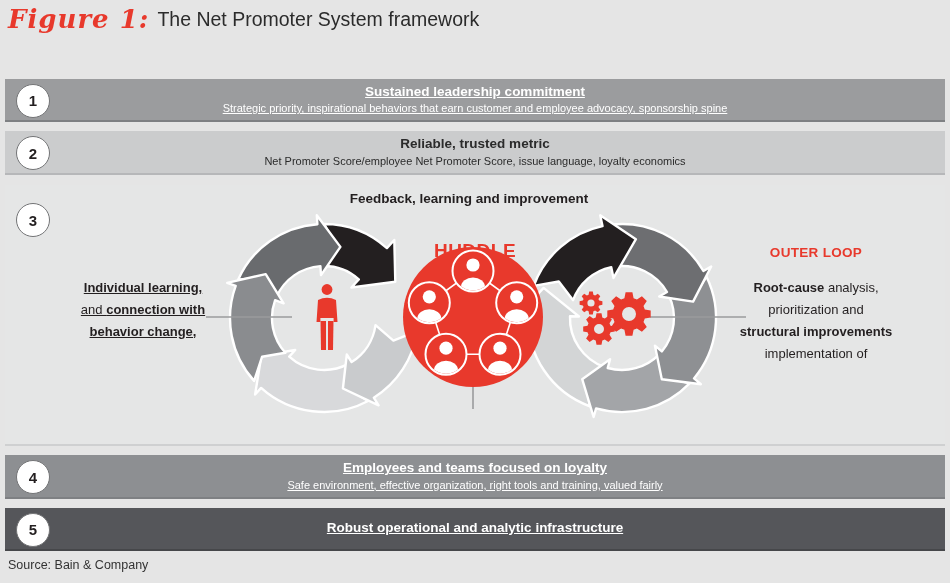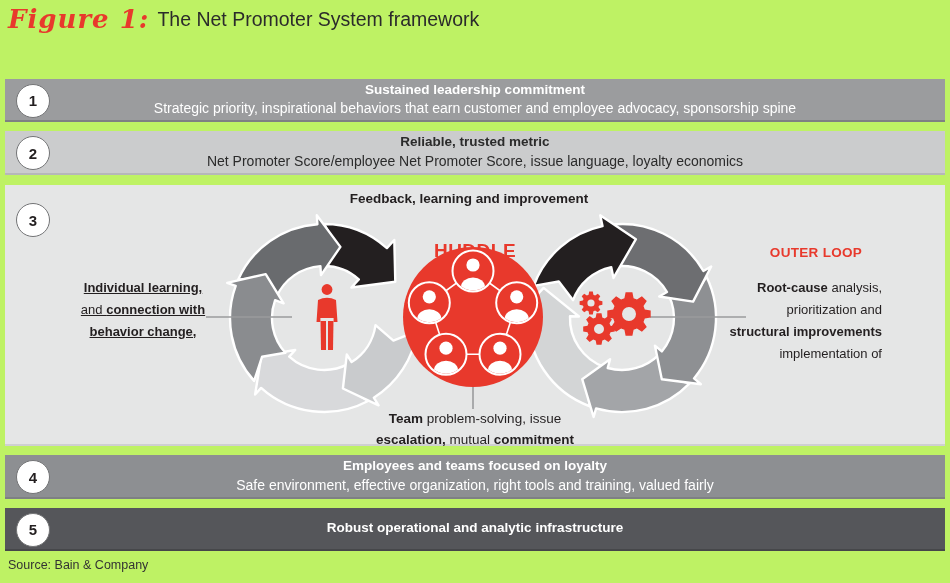--- a/index.html
+++ b/index.html
@@ -1,50 +1,50 @@
 <!DOCTYPE html>
 <html><head>
 <meta charset="utf-8">
 <style>
   html,body{margin:0;padding:0;background:#fff;}
-  .page{position:relative;width:950px;height:583px;background:#bef264;overflow:hidden;
+  .page{position:relative;width:950px;height:583px;background:#e5e5e5;overflow:hidden;
         font-family:"Liberation Sans",sans-serif;}
   .fig-title{position:absolute;left:8px;top:4px;white-space:nowrap;}
   .fig-label{font-family:"DejaVu Serif",serif;font-style:italic;font-weight:700;
              font-size:26px;color:#e8392c;letter-spacing:1px;}
   .fig-text{font-size:19.5px;color:#2b2b2b;padding-left:8px;vertical-align:2px;}
   .band{position:absolute;left:5px;width:940px;box-sizing:border-box;
         display:flex;align-items:center;justify-content:center;}
   .band1{top:79px;height:43px;border-bottom:2px solid #7e8083;}
   .band2{top:131px;height:44px;border-bottom:2px solid #b6b7b9;}
   .band3{top:185px;height:261px;border-bottom:2px solid #cfd0d1;display:block;}
   .band4{top:455px;height:44px;border-bottom:2px solid #7e8083;}
   .band5{top:508px;height:43px;border-bottom:2px solid #46474a;}
   .num{position:absolute;left:11px;top:50%;margin-top:-16px;width:32px;height:32px;
        border-radius:50%;background:#fff;border:1px solid #737476;
        display:flex;align-items:center;justify-content:center;
        font-weight:700;font-size:15px;color:#231f20;}
   .band3 .num{top:34px;}
   .band-text{text-align:center;line-height:1.35;}
   .band-title{font-weight:700;font-size:13.5px;}
-  .band-sub{font-size:14px;}
-  .light-txt{color:#fff;}
+  .band-sub{font-size:11px;}
+  .light-txt{color:#fff;text-decoration:underline;}
   .dark-txt{color:#2b2b2b;}
   .b3-title{position:absolute;left:0;right:12px;top:6px;text-align:center;
             font-weight:700;font-size:13.5px;color:#231f20;}
   .huddle-label{position:absolute;left:0;right:0;top:34px;text-align:center;
                 font-weight:800;font-size:19px;color:#e8392c;letter-spacing:.5px;margin-top:21px;}
   .loop-label{position:absolute;text-align:center;font-weight:800;font-size:13.5px;
               color:#e8392c;letter-spacing:.3px;}
   .inner-label{left:53px;width:170px;top:60px;}
   .outer-label{left:726px;width:170px;top:60px;}
   .loop-text{position:absolute;text-align:center;font-size:13px;color:#231f20;
              line-height:22px;}
   .inner-text{left:38px;width:200px;top:92px;text-decoration:underline;}
-  .outer-text{left:687px;width:190px;top:92px;text-align:right;}
+  .outer-text{left:716px;width:190px;top:92px;}
   .team-text{position:absolute;left:0;right:0;top:223px;text-align:center;
              font-size:13.5px;color:#231f20;line-height:21px;}
   .b{font-weight:700;}
   .diagram-svg{position:absolute;left:0;top:0;}
   .source{position:absolute;left:8px;top:558px;font-size:12.5px;color:#333;}
 </style>
 </head>
 <body>
 
 <div class="page">
@@ -168,24 +168,20 @@
         <div><span>and </span><span class="b">connection with</span></div>
         <div><span class="b">behavior change,</span></div>
       </div>
     <div class="loop-label outer-label">OUTER LOOP</div>
     <div class="loop-text outer-text">
         <div><span class="b">Root-cause</span><span> analysis,</span></div>
         <div><span>prioritization and</span></div>
         <div><span class="b">structural improvements</span></div>
         <div><span>implementation of</span></div>
       </div>
-    <div class="team-text">
-        <div><span class="b">Team</span><span> problem-solving, issue</span></div>
-        <div><span class="b">escalation,</span><span> mutual </span><span class="b">commitment</span></div>
-      </div>
   </div>
 
   <div class="band band4" style="background: rgb(141, 143, 146);">
     <div class="num">4</div>
     <div class="band-text light-txt">
       <div class="band-title">Employees and teams focused on loyalty</div>
       <div class="band-sub">Safe environment, effective organization, right tools and training, valued fairly</div>
     </div>
   </div>
 

